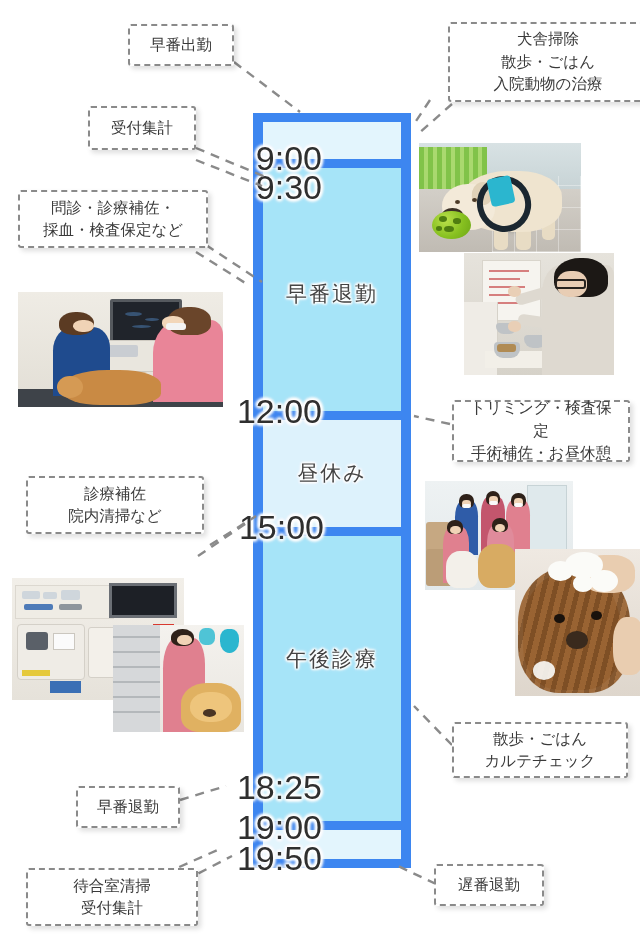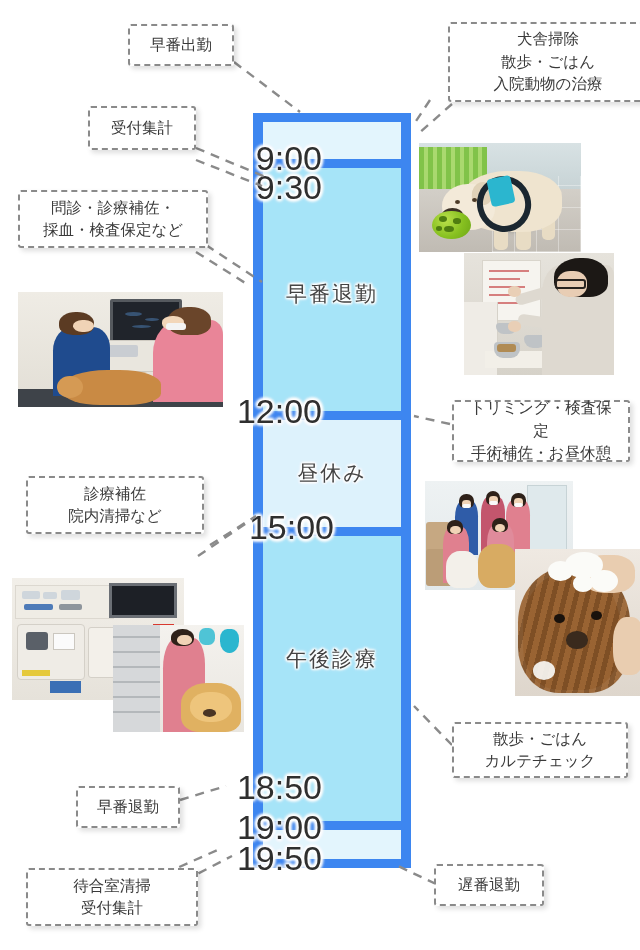--- a/index.html
+++ b/index.html
@@ -413,22 +413,22 @@
     <div class="seg pale" style="top:717px;height:29px;"></div>
 
     <div class="rule" style="top:746px;"></div>
 
     <div class="rule" style="top:0;"></div>
   </div>
 
   <div class="time" style="left:182px;top:141px;">9:00</div>
   <div class="time" style="left:182px;top:170px;">9:30</div>
   <div class="time" style="left:182px;top:394px;">12:00</div>
-  <div class="time" style="left:194px;top:510px;">15:00</div>
-  <div class="time" style="left:182px;top:770px;">18:50</div>
+  <div class="time" style="left:184px;top:510px;">15:00</div>
+  <div class="time" style="left:182px;top:770px;">18:25</div>
   <div class="time" style="left:182px;top:810px;">19:00</div>
   <div class="time" style="left:182px;top:841px;">19:50</div>
 
   <svg class="leader" style="left:0;top:0;width:640px;height:950px;">
 
     <line x1="234" y1="62" x2="300" y2="112"></line>
 
     <line x1="196" y1="148" x2="268" y2="178"></line>
     <line x1="196" y1="160" x2="262" y2="186"></line>
 

